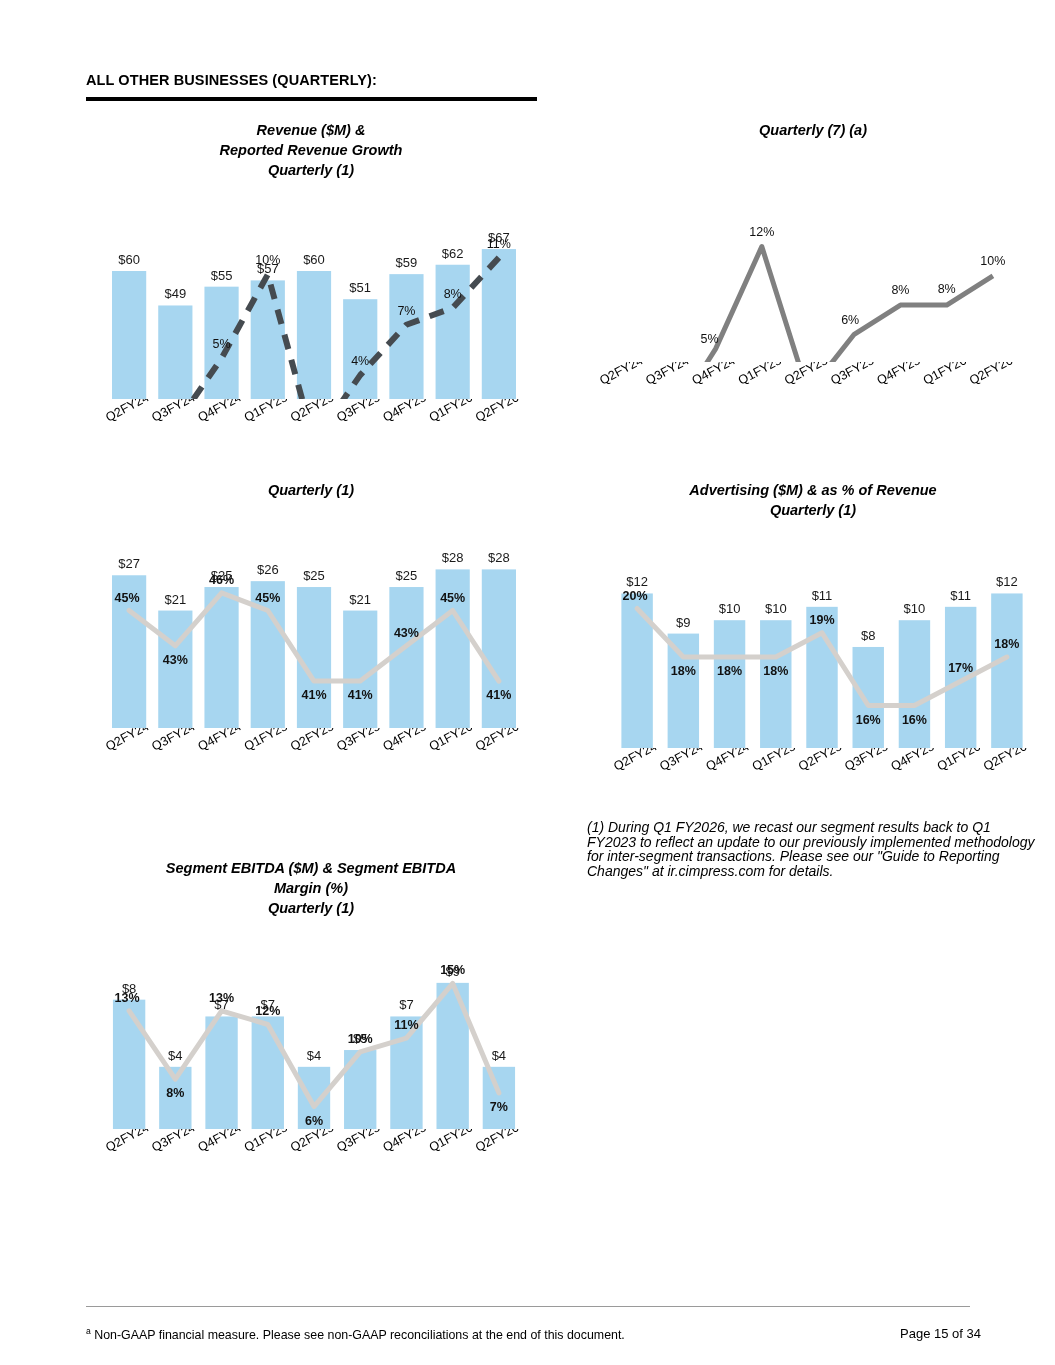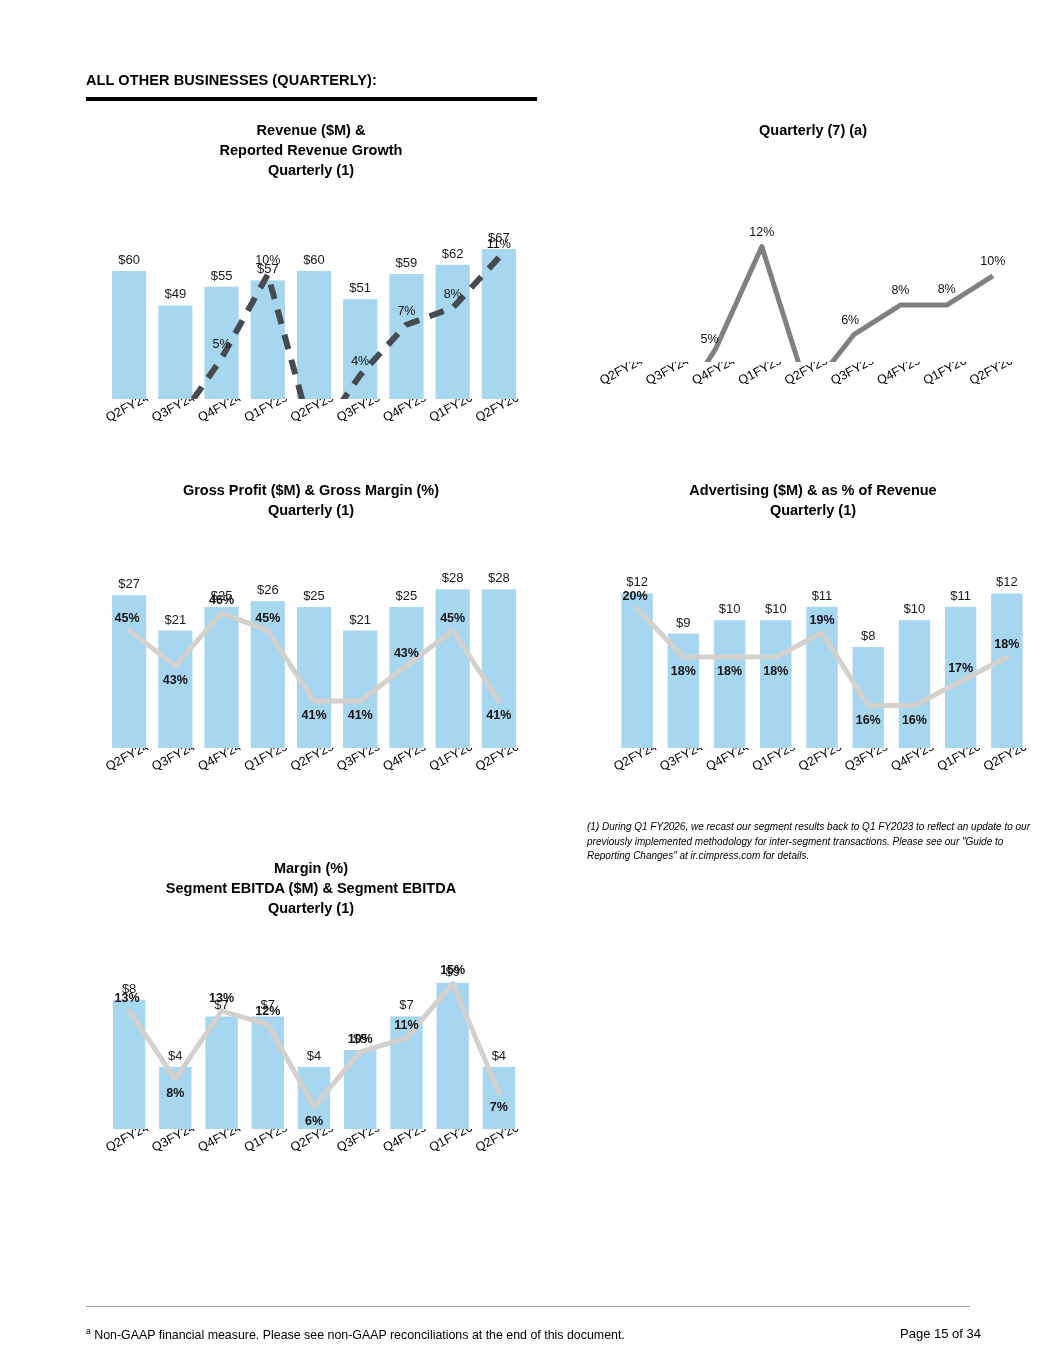--- a/index.html
+++ b/index.html
@@ -22,33 +22,33 @@
     position:absolute; left:86px; top:97px;
     width:451px; height:4px; background:#000;
   }
 
   
   .chart-block { position:absolute; }
   .chart-title {
     text-align:center; font-size:14.5px; font-weight:bold;
     line-height:20px; margin:0 0 4px 0;
   }
-  .chart-title div { white-space:nowrap; }
+  .chart-title div { white-space:nowrap;font-style:italic; }
   .chart-svg { display:block; }
 
   
   #block-revenue   { left:76px;  top:120px; width:470px; }
   #block-organic   { left:578px; top:120px; width:470px; }
   #block-gross     { left:76px;  top:480px; width:470px; }
   #block-adv       { left:578px; top:480px; width:470px; }
   #block-ebitda    { left:76px;  top:858px; width:470px; }
 
   .note {
     position:absolute; left:587px; top:820px; width:450px;
-    font-size:10px; font-style:italic; line-height:14.6px;
+    font-size:14px; font-style:italic; line-height:14.6px;
   }
 
   
   .footer-rule {
     position:absolute; left:86px; top:1306px; width:884px;
     height:1px; background:#9a9a9a;
   }
   .footer-left {
     position:absolute; left:86px; top:1326px;
     font-size:12.4px;
@@ -159,21 +159,20 @@
         <text x="230" y="12" transform="rotate(-28 230 12)" text-anchor="middle" class="x-label">Q2FY25</text>
         <text x="276.22222222222223" y="12" transform="rotate(-28 276.22222222222223 12)" text-anchor="middle" class="x-label">Q3FY25</text>
         <text x="322.4444444444444" y="12" transform="rotate(-28 322.4444444444444 12)" text-anchor="middle" class="x-label">Q4FY25</text>
         <text x="368.66666666666663" y="12" transform="rotate(-28 368.66666666666663 12)" text-anchor="middle" class="x-label">Q1FY26</text>
         <text x="414.88888888888886" y="12" transform="rotate(-28 414.88888888888886 12)" text-anchor="middle" class="x-label">Q2FY26</text>
       </svg>
   </div>
 
   <div class="chart-block" id="block-gross">
     <div class="chart-title">
-      <div>Gross Profit ($M) &amp; Gross Margin (%)</div>
       <div>Quarterly (1)</div>
     </div>
     <svg class="chart-svg" id="svg-gross" width="470" height="224">
         <rect x="36.00888888888889" y="71.27272727272725" width="34.20444444444444" height="158.72727272727275" fill="#A7D6F0"></rect>
         <text x="53.111111111111114" y="64.27272727272725" text-anchor="middle" class="v-label">$27</text>
         <rect x="82.23111111111112" y="106.54545454545455" width="34.20444444444444" height="123.45454545454545" fill="#A7D6F0"></rect>
         <text x="99.33333333333334" y="99.54545454545455" text-anchor="middle" class="v-label">$21</text>
         <rect x="128.45333333333332" y="83.03030303030303" width="34.20444444444444" height="146.96969696969697" fill="#A7D6F0"></rect>
         <text x="145.55555555555554" y="76.03030303030303" text-anchor="middle" class="v-label">$25</text>
         <rect x="174.67555555555555" y="77.15151515151516" width="34.20444444444444" height="152.84848484848484" fill="#A7D6F0"></rect>
@@ -277,22 +276,22 @@
         <text x="244" y="12" transform="rotate(-28 244 12)" text-anchor="middle" class="x-label">Q2FY25</text>
         <text x="290.2222222222222" y="12" transform="rotate(-28 290.2222222222222 12)" text-anchor="middle" class="x-label">Q3FY25</text>
         <text x="336.4444444444444" y="12" transform="rotate(-28 336.4444444444444 12)" text-anchor="middle" class="x-label">Q4FY25</text>
         <text x="382.66666666666663" y="12" transform="rotate(-28 382.66666666666663 12)" text-anchor="middle" class="x-label">Q1FY26</text>
         <text x="428.88888888888886" y="12" transform="rotate(-28 428.88888888888886 12)" text-anchor="middle" class="x-label">Q2FY26</text>
       </svg>
   </div>
 
   <div class="chart-block" id="block-ebitda">
     <div class="chart-title">
+      <div>Segment EBITDA ($M) &amp; Segment EBITDA</div>
       <div>Margin (%)</div>
-      <div>Segment EBITDA ($M) &amp; Segment EBITDA</div>
       <div>Quarterly (1)</div>
     </div>
     <svg class="chart-svg" id="svg-ebitda" width="470" height="207">
         <rect x="36.93333333333334" y="77.66037735849056" width="32.355555555555554" height="134.33962264150944" fill="#A7D6F0"></rect>
         <text x="53.111111111111114" y="70.66037735849056" text-anchor="middle" class="v-label">$8</text>
         <rect x="83.15555555555557" y="144.83018867924528" width="32.355555555555554" height="67.16981132075472" fill="#A7D6F0"></rect>
         <text x="99.33333333333334" y="137.83018867924528" text-anchor="middle" class="v-label">$4</text>
         <rect x="129.37777777777777" y="94.45283018867923" width="32.355555555555554" height="117.54716981132077" fill="#A7D6F0"></rect>
         <text x="145.55555555555554" y="87.45283018867923" text-anchor="middle" class="v-label">$7</text>
         <rect x="175.6" y="94.45283018867923" width="32.355555555555554" height="117.54716981132077" fill="#A7D6F0"></rect>

